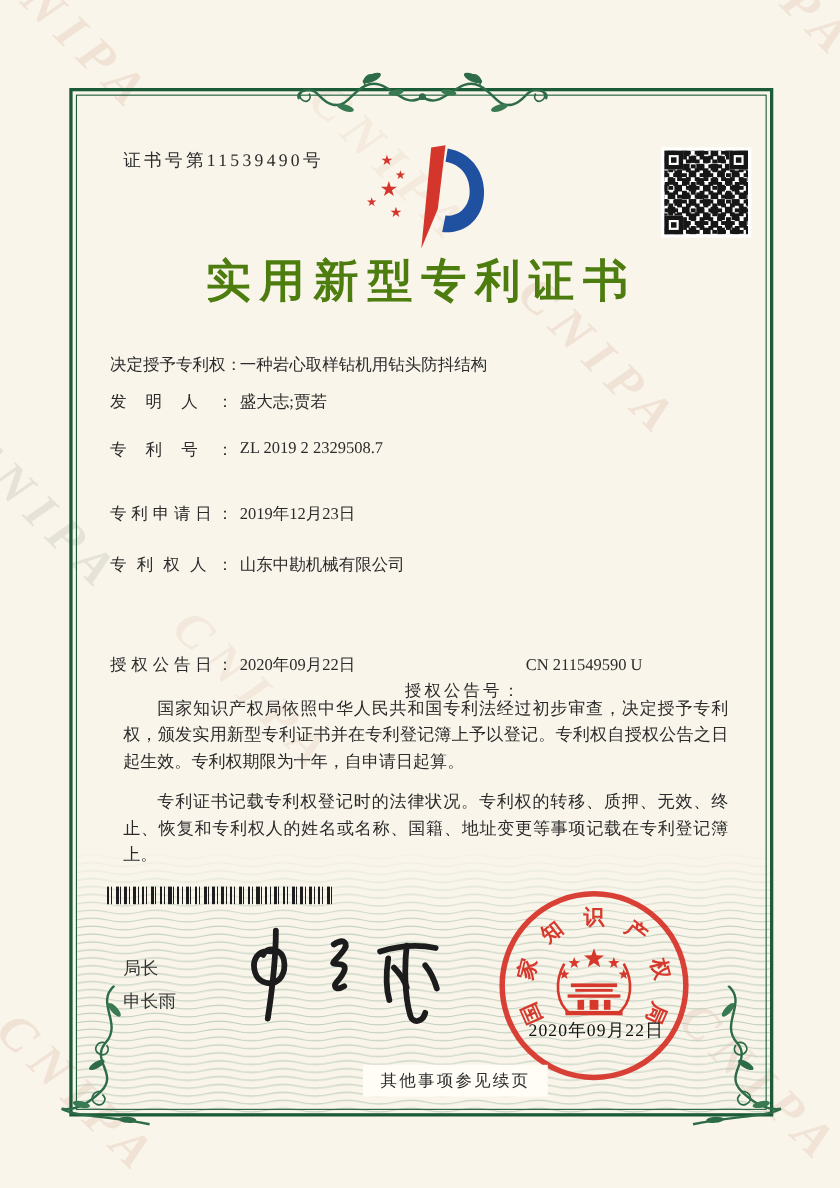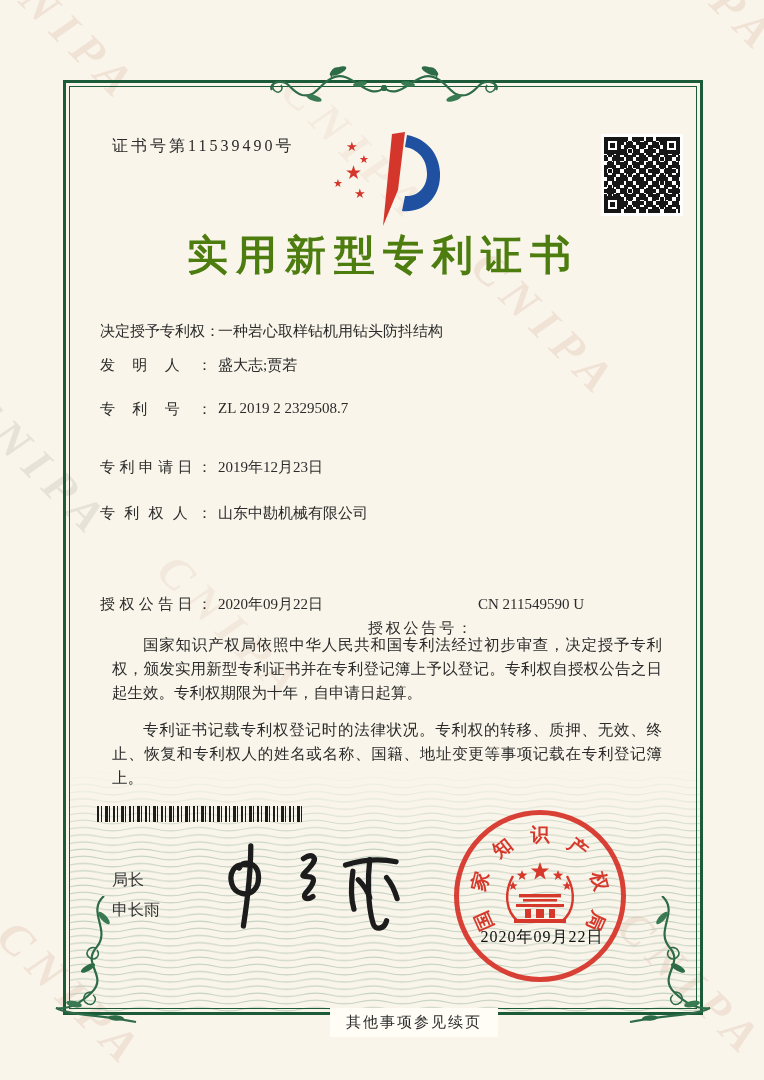--- a/index.html
+++ b/index.html
@@ -107,21 +107,21 @@
   .seal-date{
     position:absolute;left:460px;top:927px;width:164px;
     text-align:center;font-size:16px;color:#111;letter-spacing:1px;
   }
   
   .page-num{
     position:absolute;left:63px;top:983px;width:640px;
     text-align:center;font-size:14px;letter-spacing:2px;color:#2b2b2b;
   }
   .footer-note{
-    position:absolute;left:382px;top:1008px;transform:translateX(-52px);
+    position:absolute;left:382px;top:968px;transform:translateX(-52px);
     background:#fffdf6;padding:5px 16px;
     font-size:15px;letter-spacing:2px;color:#2b2b2b;white-space:nowrap;
   }
   
   .orn{position:absolute;pointer-events:none;}
 </style>
 </head>
 <body>
 
 <div class="page">

